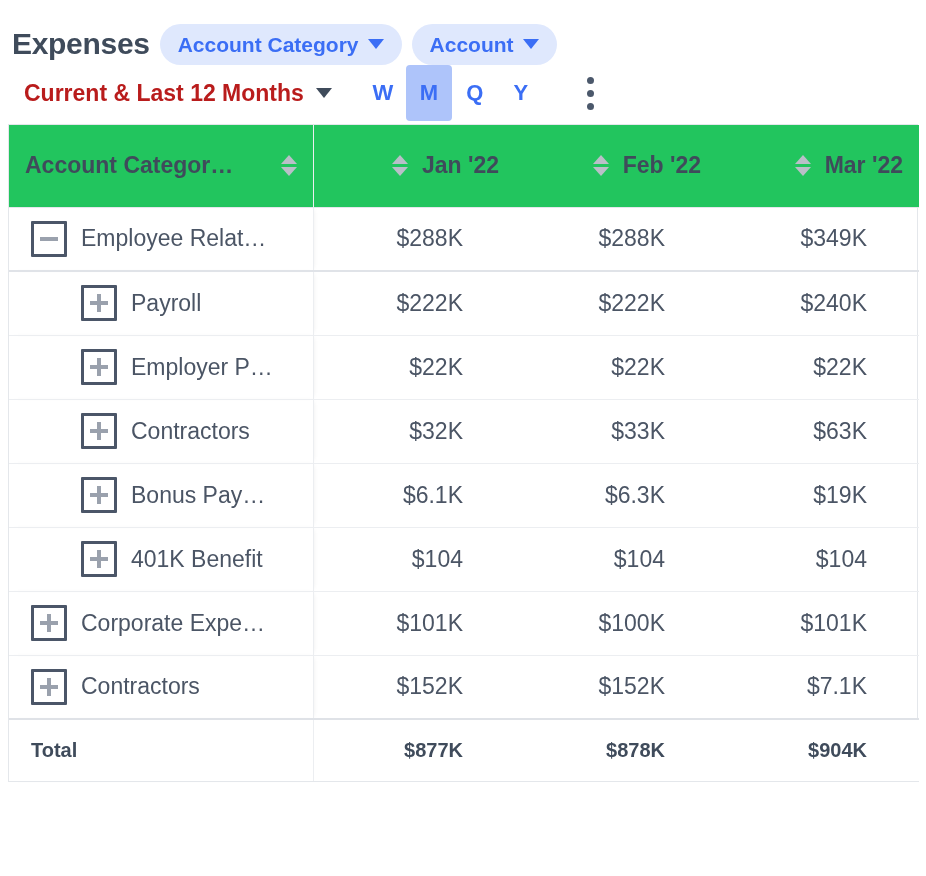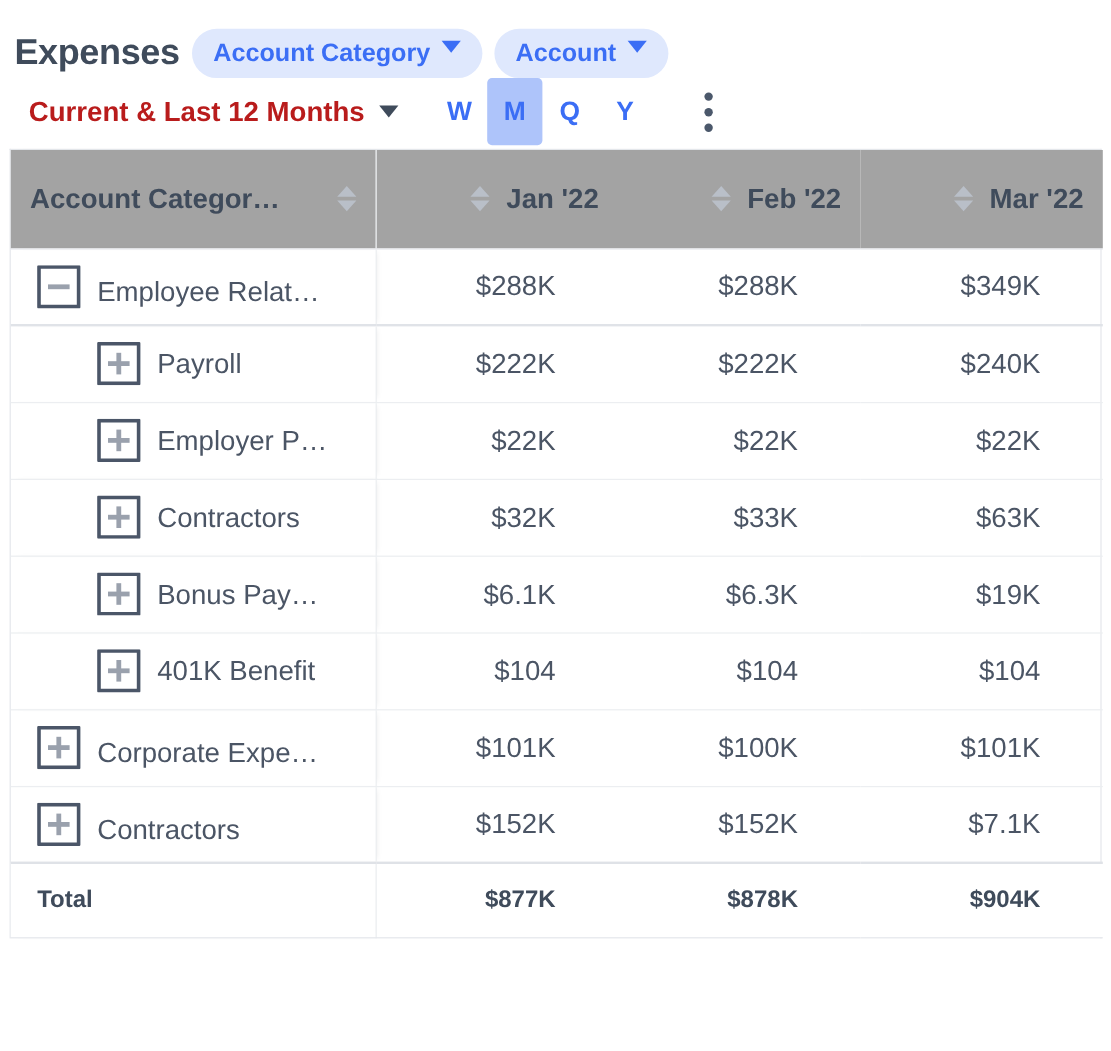--- a/index.html
+++ b/index.html
@@ -21,20 +21,21 @@
   }
   .page-title {
     font-size: 30px;
     font-weight: 700;
     color: #3f4b5b;
     letter-spacing: -0.3px;
     white-space: nowrap;
   }
   .pill {
     display: inline-flex;
+    align-items: center;
     gap: 9px;
     background: #dfe8fd;
     color: #3b6ef5;
     border: none;
     border-radius: 22px;
     padding: 10px 18px;
     font-size: 21px;
     font-weight: 700;
     font-family: "Liberation Sans", sans-serif;
     white-space: nowrap;
@@ -126,21 +127,21 @@
   table {
     border-collapse: collapse;
     width: 910px;
     table-layout: fixed;
   }
   col.c-label { width: 304px; }
   col.c-val   { width: 202px; }
 
   thead th {
     height: 82px;
-    background: #a3a3a3;
+    background: #22c55e;
     font-size: 23px;
     font-weight: 700;
     color: #3f4b5b;
     border-bottom: 1px solid #e4e7eb;
     padding: 0 16px;
     vertical-align: middle;
   }
   thead th.label-col {
     text-align: left;
     border-right: 1px solid #eceef1;
@@ -195,21 +196,21 @@
     display: flex;
     align-items: center;
     gap: 14px;
     overflow: hidden;
   }
   .cell-label .txt {
     white-space: nowrap;
     overflow: hidden;
     text-overflow: ellipsis;
   }
-  .lvl0 { padding-left: 22px; align-items: flex-end; }
+  .lvl0 { padding-left: 22px; }
   .lvl1 { padding-left: 72px; }
 
   .toggle {
     width: 36px; height: 36px;
     border: 3px solid #4b5668;
     background: #fff;
     position: relative;
     flex: none;
     cursor: pointer;
     border-radius: 1px;

